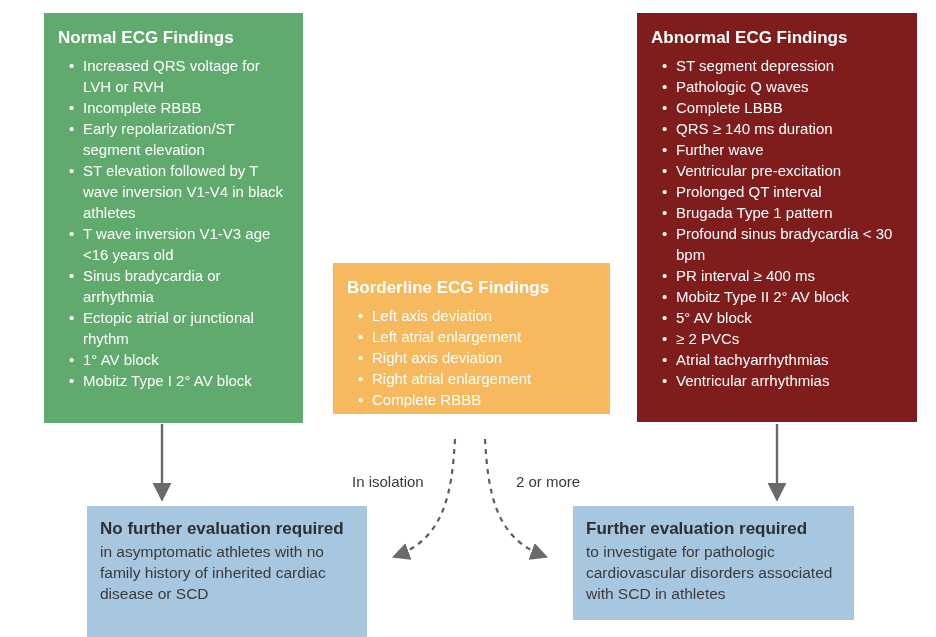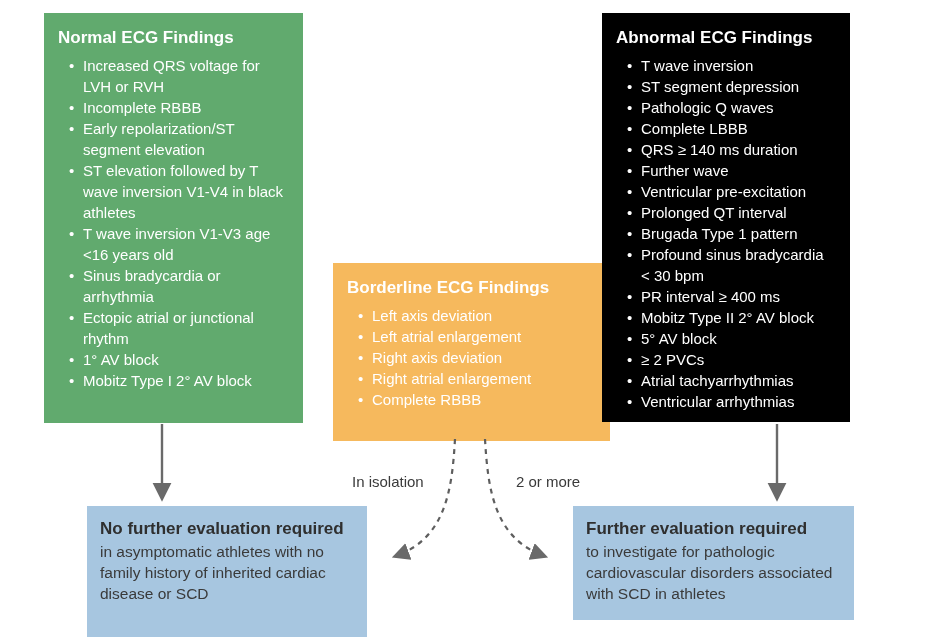--- a/index.html
+++ b/index.html
@@ -14,22 +14,22 @@
     overflow: hidden;
   }
 
   
   .box {
     position: absolute;
     color: #ffffff;
     padding: 13px 14px;
   }
   .box-green  { background: #61aa6e; left: 44px;  top: 13px;  width: 259px; height: 410px; }
-  .box-orange { background: #f6b95d; left: 333px; top: 263px; width: 277px; height: 178px; }
-  .box-red    { background: #000000; left: 602px; top: 13px;  width: 248px; height: 409px; }
+  .box-orange { background: #f6b95d; left: 333px; top: 263px; width: 277px; height: 151px; }
+  .box-red    { background: #7f1d1d; left: 637px; top: 13px;  width: 280px; height: 409px; }
 
   .box h2 {
     font-size: 17px;
     font-weight: bold;
     line-height: 23px;
     margin-bottom: 6px;
   }
   .box ul {
     list-style: none;
     margin-left: 11px;
@@ -113,21 +113,20 @@
         <li>Left atrial enlargement</li>
         <li>Right axis deviation</li>
         <li>Right atrial enlargement</li>
         <li>Complete RBBB</li>
       </ul>
   </section>
 
   <section class="box box-red">
     <h2>Abnormal ECG Findings</h2>
     <ul>
-        <li>T wave inversion</li>
         <li>ST segment depression</li>
         <li>Pathologic Q waves</li>
         <li>Complete LBBB</li>
         <li>QRS ≥ 140 ms duration</li>
         <li>Further wave</li>
         <li>Ventricular pre-excitation</li>
         <li>Prolonged QT interval</li>
         <li>Brugada Type 1 pattern</li>
         <li>Profound sinus bradycardia &lt; 30 bpm</li>
         <li>PR interval ≥ 400 ms</li>

